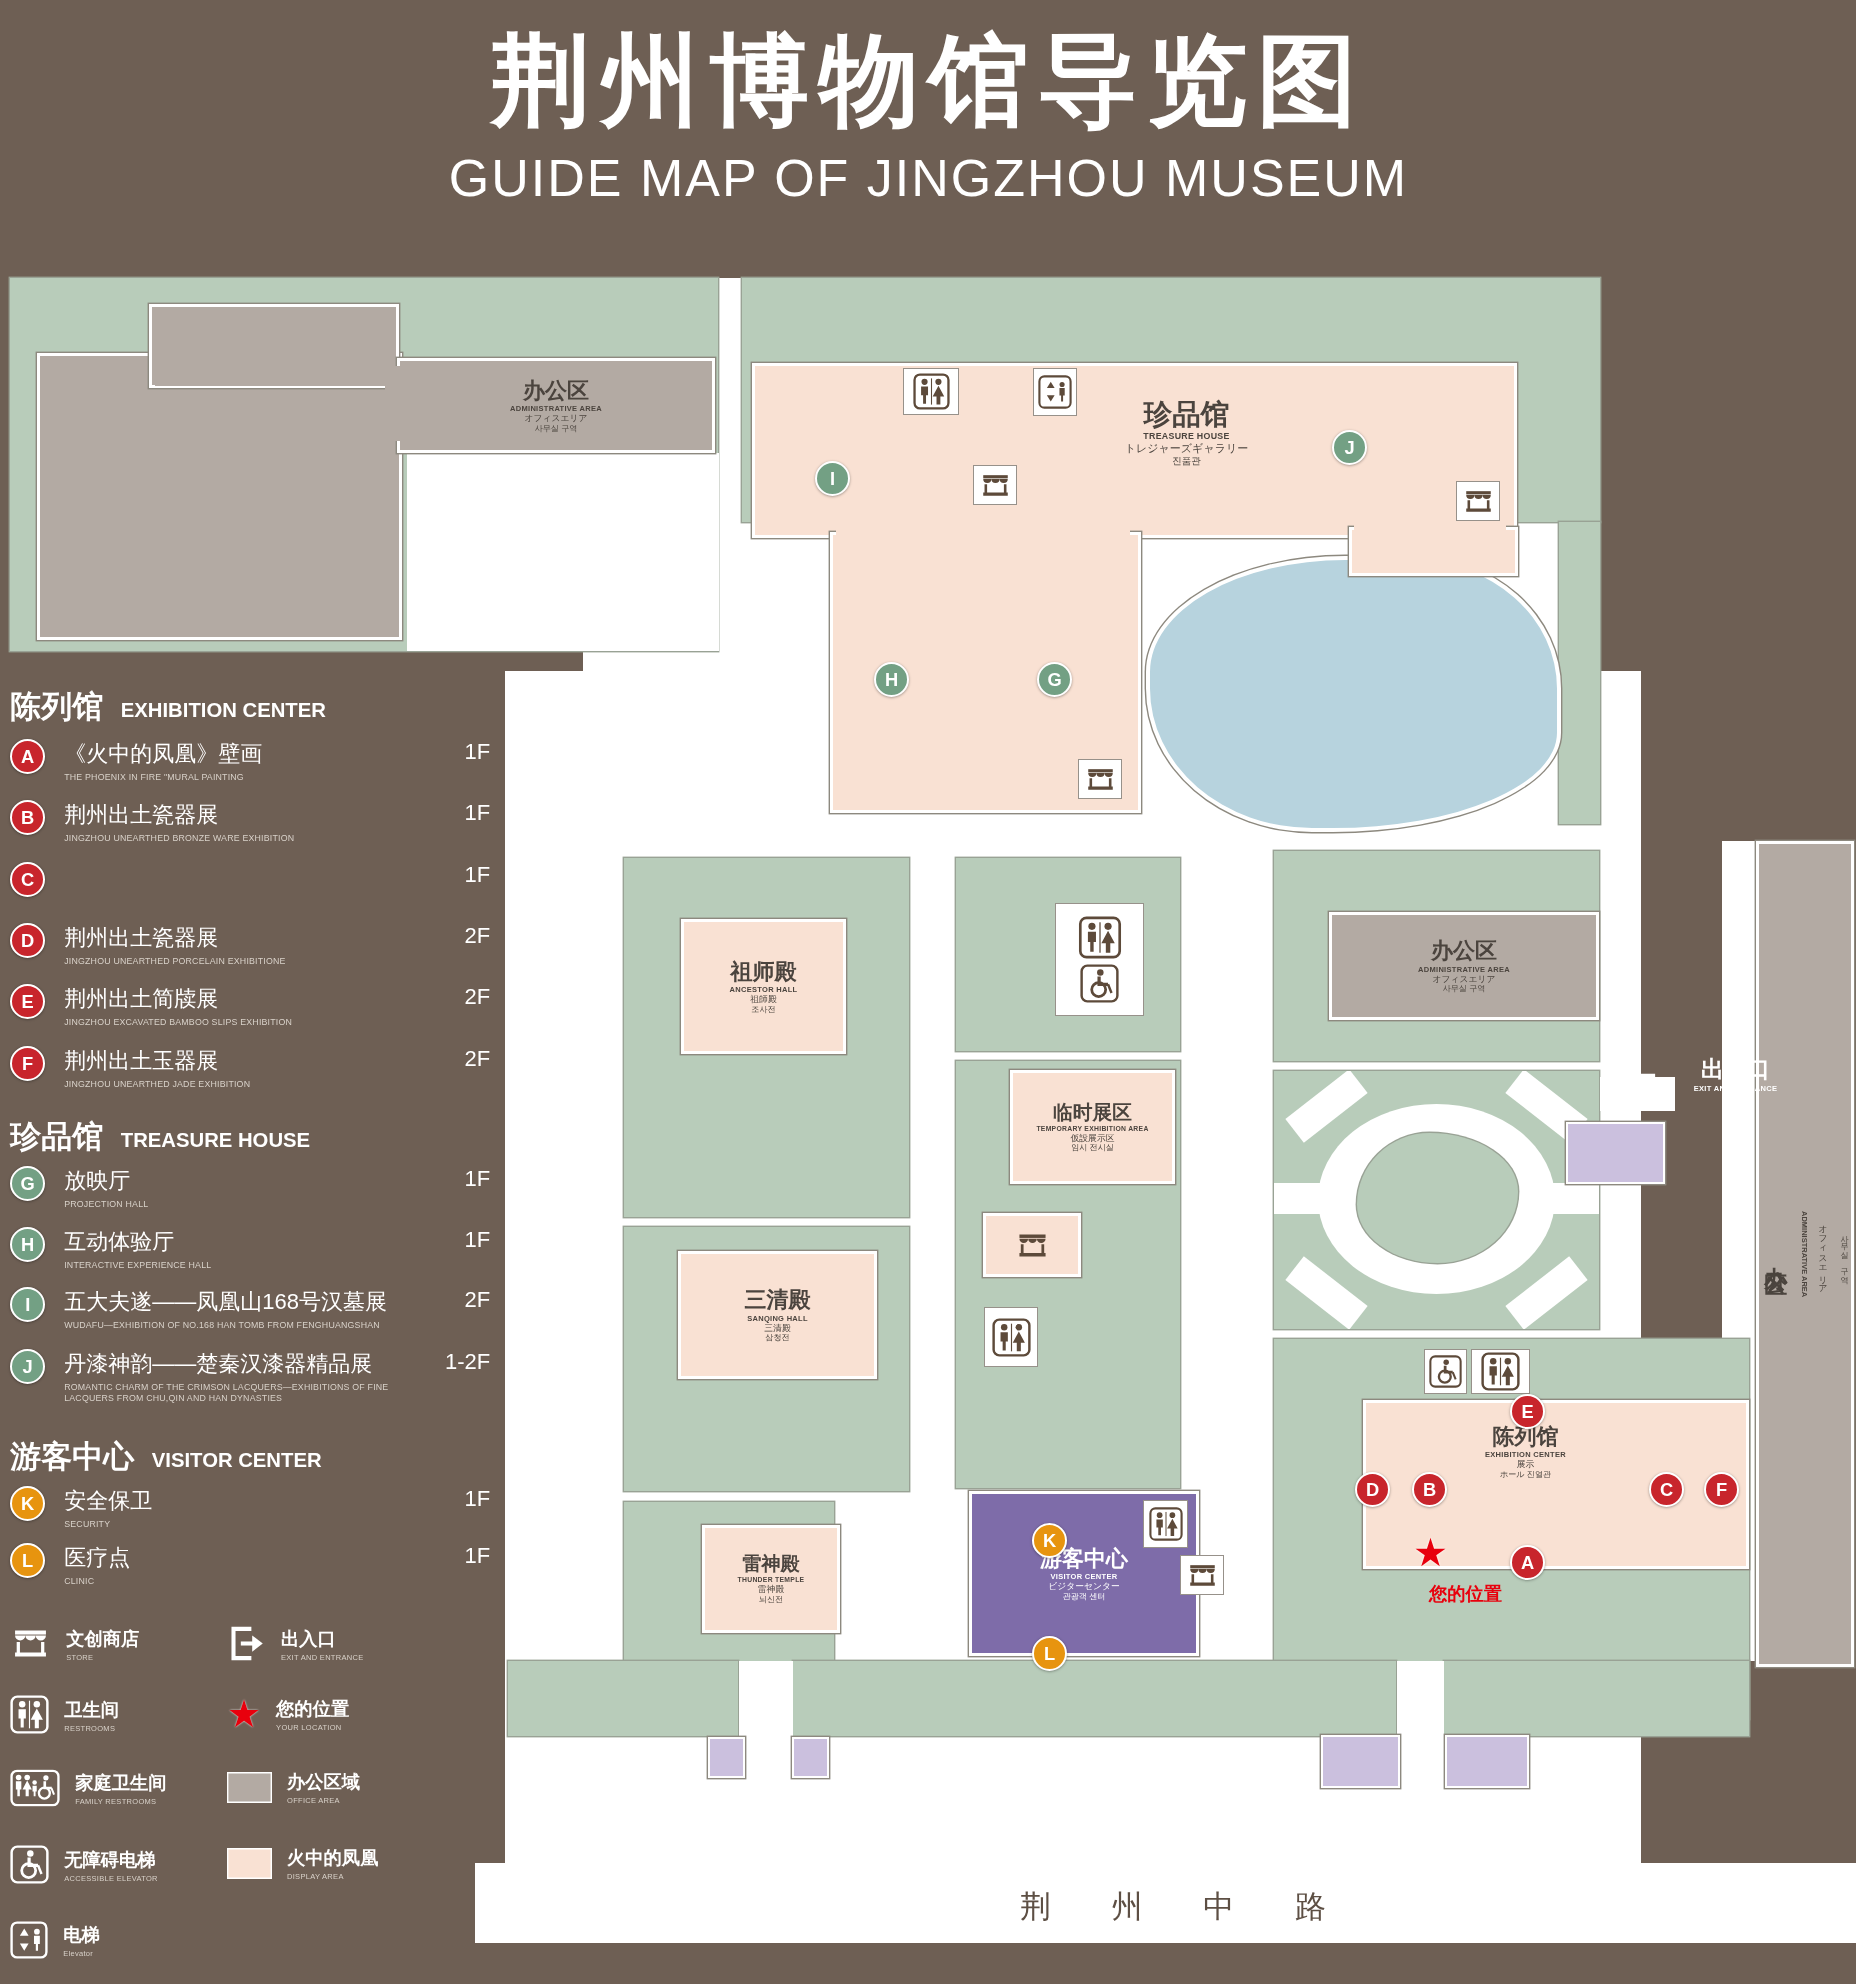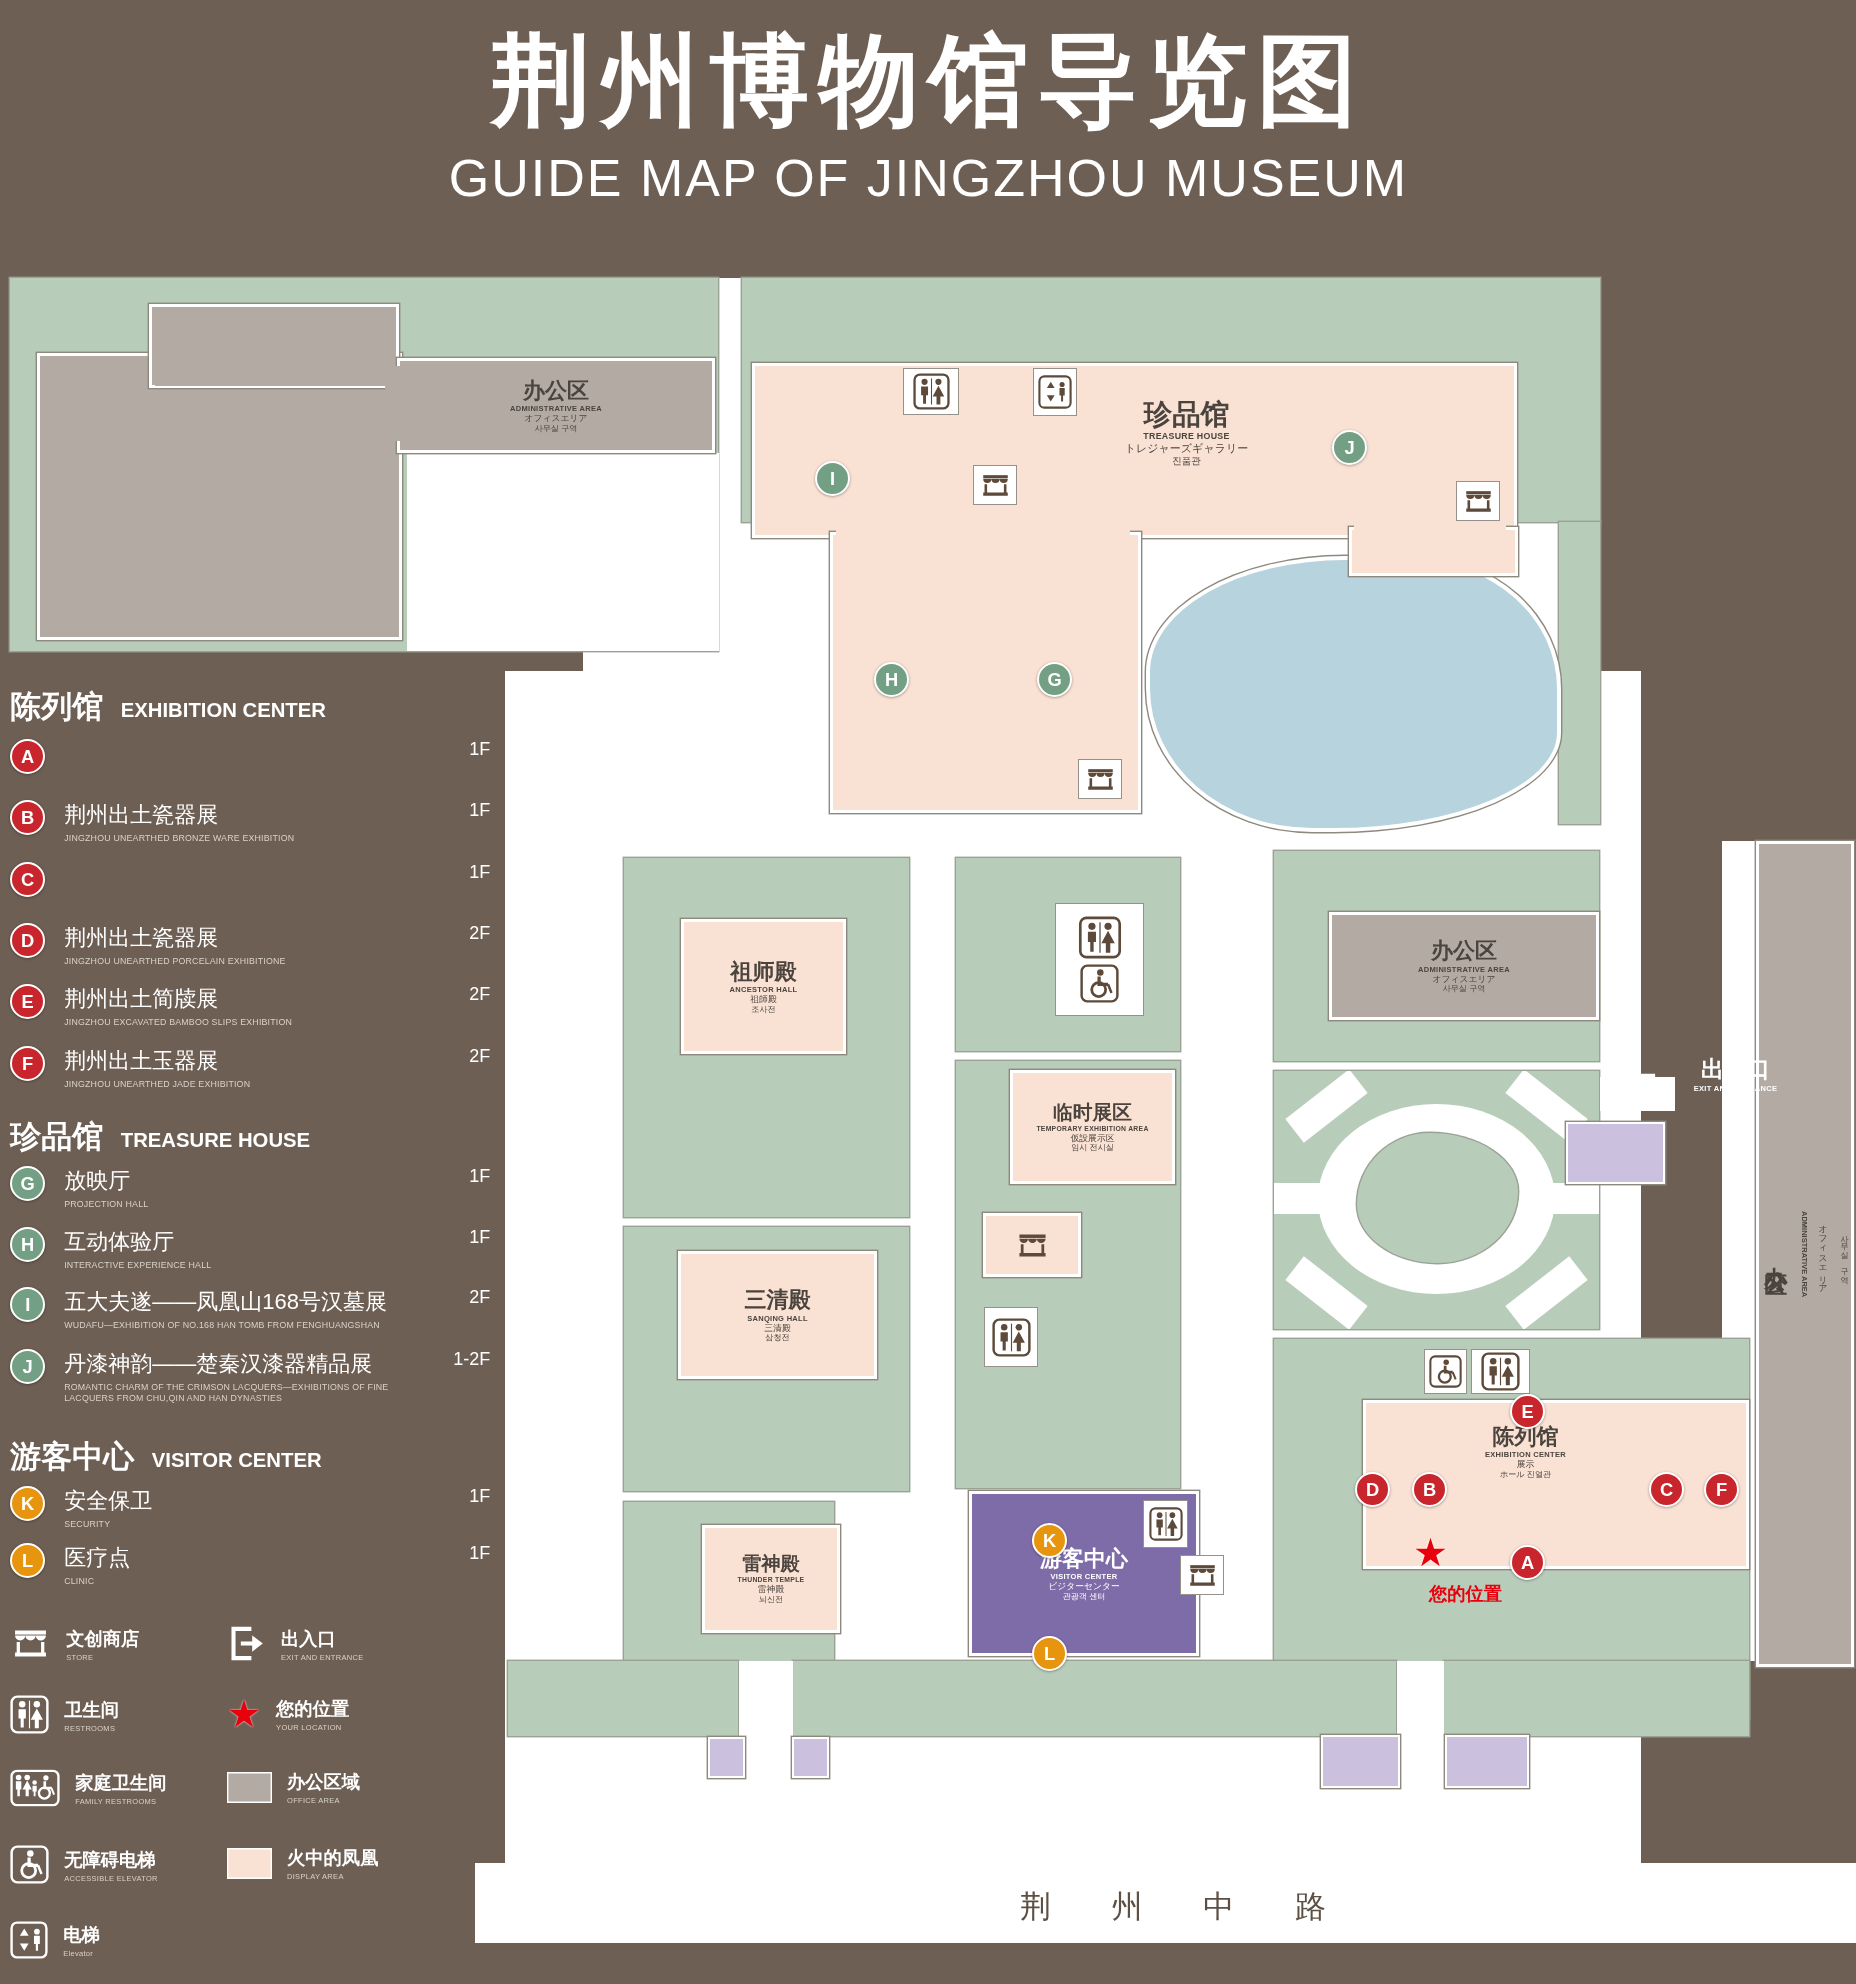--- a/index.html
+++ b/index.html
@@ -50,21 +50,21 @@
   .loc-star{position:absolute;font-size:39px;color:#e8000d;z-index:7;text-shadow:0 0 2.7px #fff;line-height:1;}
   
   .lg-sec{position:absolute;left:10.2px;color:#fff;z-index:2;}
   .sec-zh{font-size:31px;font-weight:bold;margin-right:17.6px;}
   .sec-en{font-size:20.3px;font-weight:bold;}
   .lg-item{position:absolute;left:10.2px;width:480px;display:flex;align-items:flex-start;z-index:2;}
   .lg-circle{position:relative;flex:0 0 31px;}
   .lg-texts{margin-left:19px;flex:1 1 auto;}
   .lg-zh{font-size:22px;color:#fff;}
   .lg-en{font-size:8.8px;color:#d9d2ca;margin-top:2.7px;max-width:325px;line-height:1.25;letter-spacing:0.2px;}
-  .lg-floor{font-size:18px;color:#fff;margin-left:auto;}
+  .lg-floor{font-size:22px;color:#fff;margin-left:auto;}
   .lg-sym{position:absolute;display:flex;align-items:center;z-index:2;color:#fff;}
   .sym-ic{flex:0 0 auto;display:flex;align-items:center;justify-content:center;color:#fff;}
   .sym-tx{margin-left:15px;display:flex;flex-direction:column;}
   .sym-zh{font-size:18.3px;font-weight:bold;color:#fff;}
   .sym-en{font-size:7.5px;color:#d9d2ca;margin-top:2px;letter-spacing:0.3px;}
   .sym-star{font-size:38px;color:#e8000d;line-height:1;text-shadow:0 0 2px #fff;}
   .swatch{width:45px;height:31px;box-shadow:0 0 0 1.4px #fff inset;}
   .swatch-office{background:#b3aaa3;}
   .swatch-display{background:#f9e1d3;}
   .exit-ic-map{position:absolute;color:#fff;z-index:6;}
@@ -397,20 +397,24 @@
     </div>
 
   <div class="lg-sec" style="top:686px">
     <span class="sec-zh">陈列馆</span><span class="sec-en">EXHIBITION CENTER</span>
   </div>
 
   <div class="lg-item" style="top:739px">
     <div class="marker m-red lg-circle">
         <span>A</span>
       </div>
+    <div class="lg-texts">
+        <div class="lg-zh">《火中的凤凰》壁画</div>
+        <div class="lg-en">THE PHOENIX IN FIRE "MURAL PAINTING</div>
+      </div>
     <div class="lg-floor">1F</div>
   </div>
   <div class="lg-item" style="top:800px">
     <div class="marker m-red lg-circle">
         <span>B</span>
       </div>
     <div class="lg-texts">
         <div class="lg-zh">荆州出土瓷器展</div>
         <div class="lg-en">JINGZHOU UNEARTHED BRONZE WARE EXHIBITION</div>
       </div>

